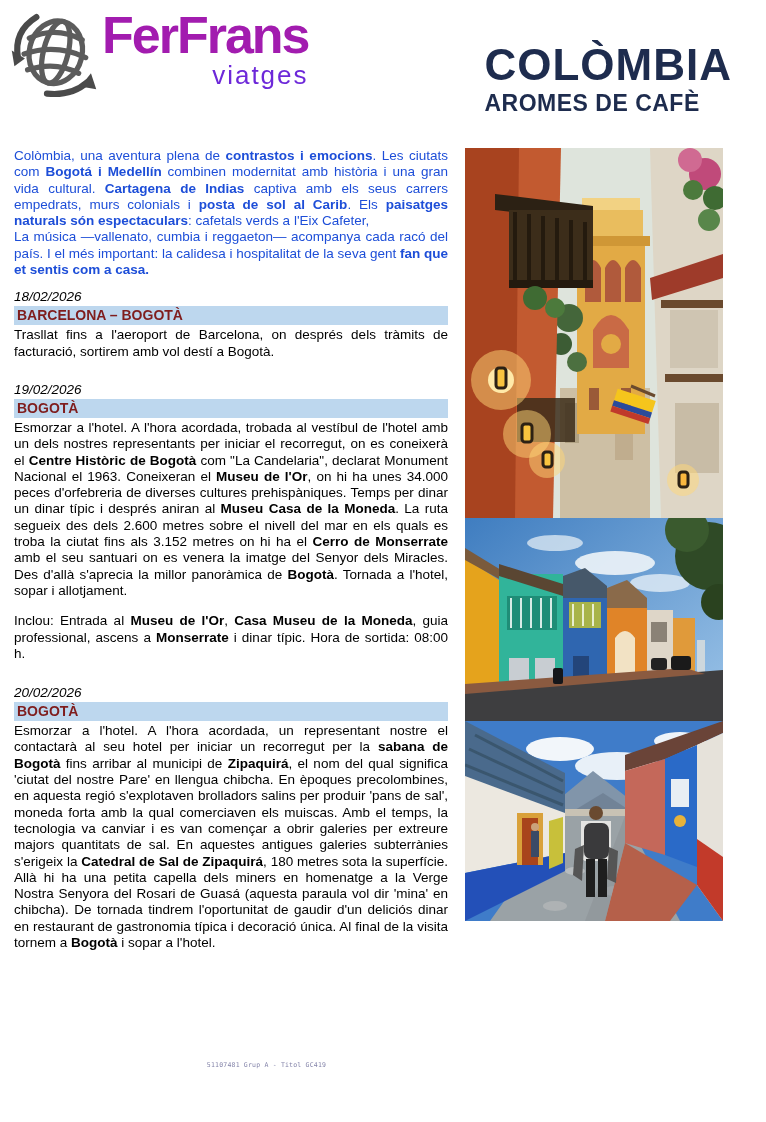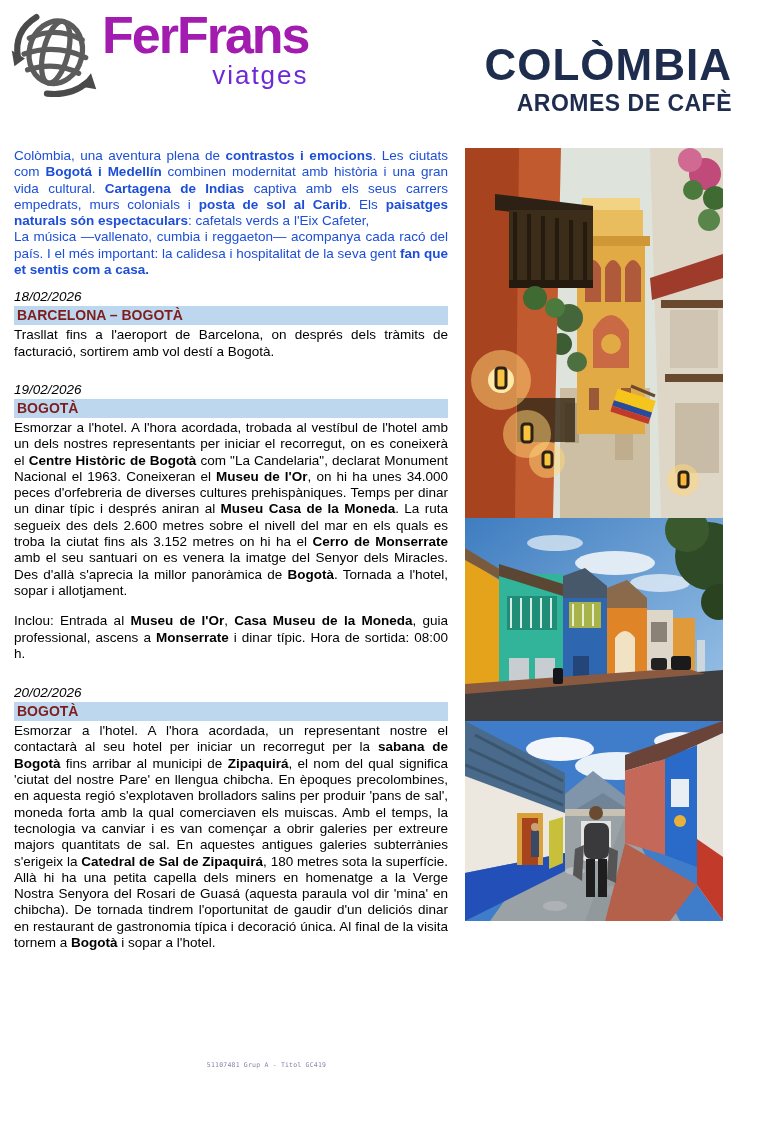--- a/index.html
+++ b/index.html
@@ -6,21 +6,21 @@
   .page{position:relative;width:766px;height:1122px;background:#fff;
         font-family:"Liberation Sans",sans-serif;overflow:hidden;}
 
   
   .logo{position:absolute;left:10px;top:6px;display:flex;align-items:flex-start;}
   .logo-text{margin-left:4px;}
   .brand{display:block;font-size:52px;font-weight:bold;color:#a21caf;letter-spacing:-2px;line-height:58px;}
   .brand-sub{display:block;text-align:right;font-size:26px;color:#6d28d9;letter-spacing:2px;line-height:26px;margin-top:-2px;}
 
   
-  .title-block{position:absolute;right:34px;top:42px;text-align:right;color:#1e2c4e;}
+  .title-block{position:absolute;right:34px;top:42px;text-align:left;color:#1e2c4e;}
   .title-block h1{margin:0;font-size:44px;line-height:46px;font-weight:bold;letter-spacing:1px;}
   .title-block h2{margin:3px 0 0;font-size:23px;line-height:25px;font-weight:bold;letter-spacing:0.5px;}
 
   
   .left-col{position:absolute;left:14px;top:148px;width:434px;}
   .left-col p{margin:0;font-size:13.5px;line-height:16.3px;text-align:justify;color:#000;}
   p.intro{color:#1d4ed8;}
   .date{font-style:italic;font-size:13.5px;line-height:16px;color:#000;}
   .gap-sm{margin-top:11px;}
   .gap-lg{margin-top:22px;font-style:italic;}

